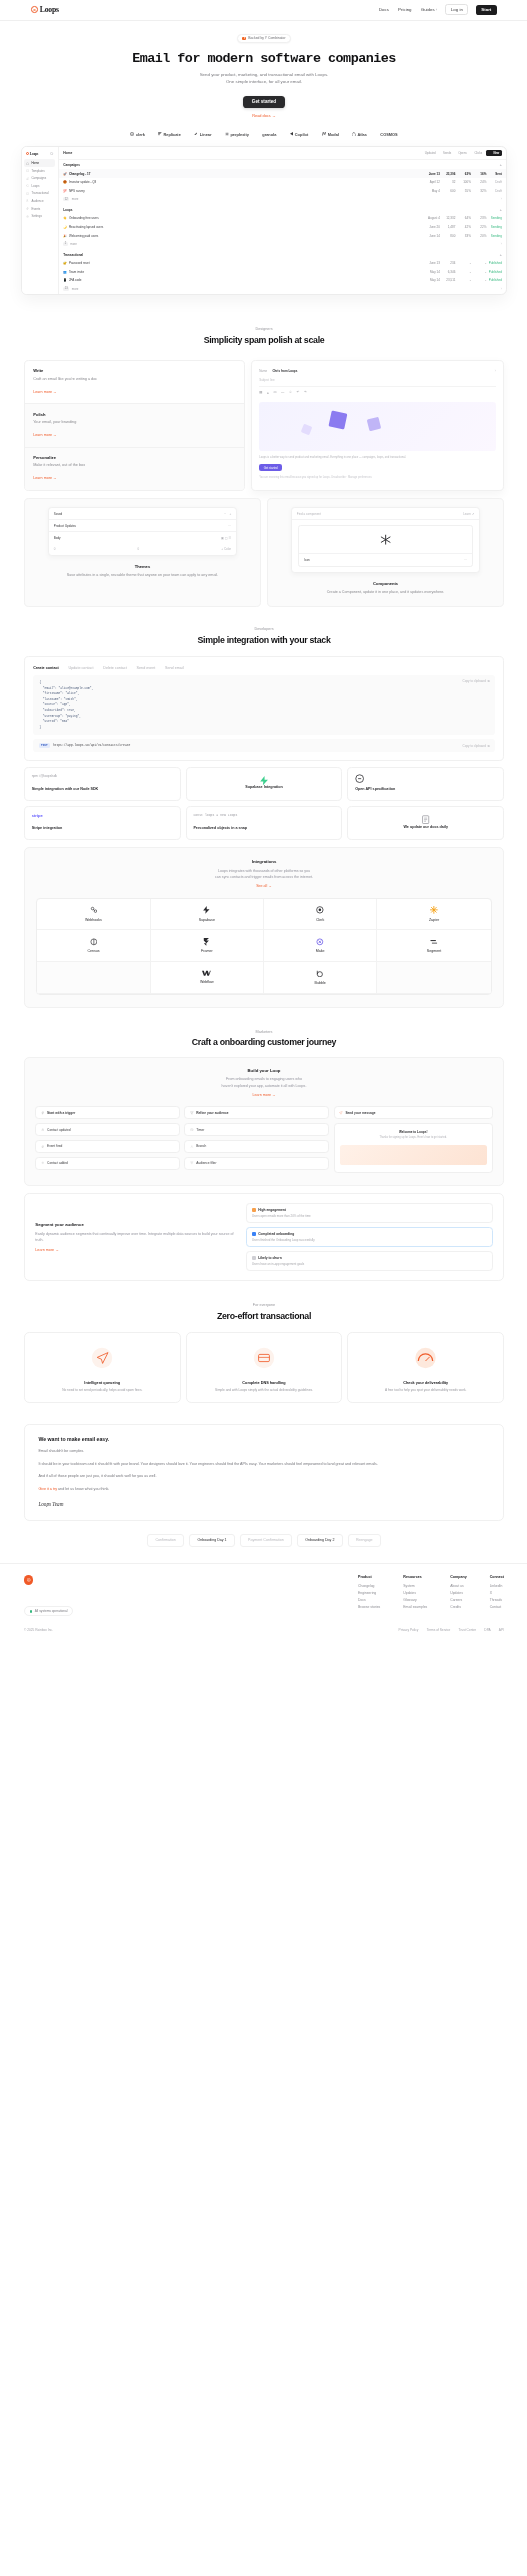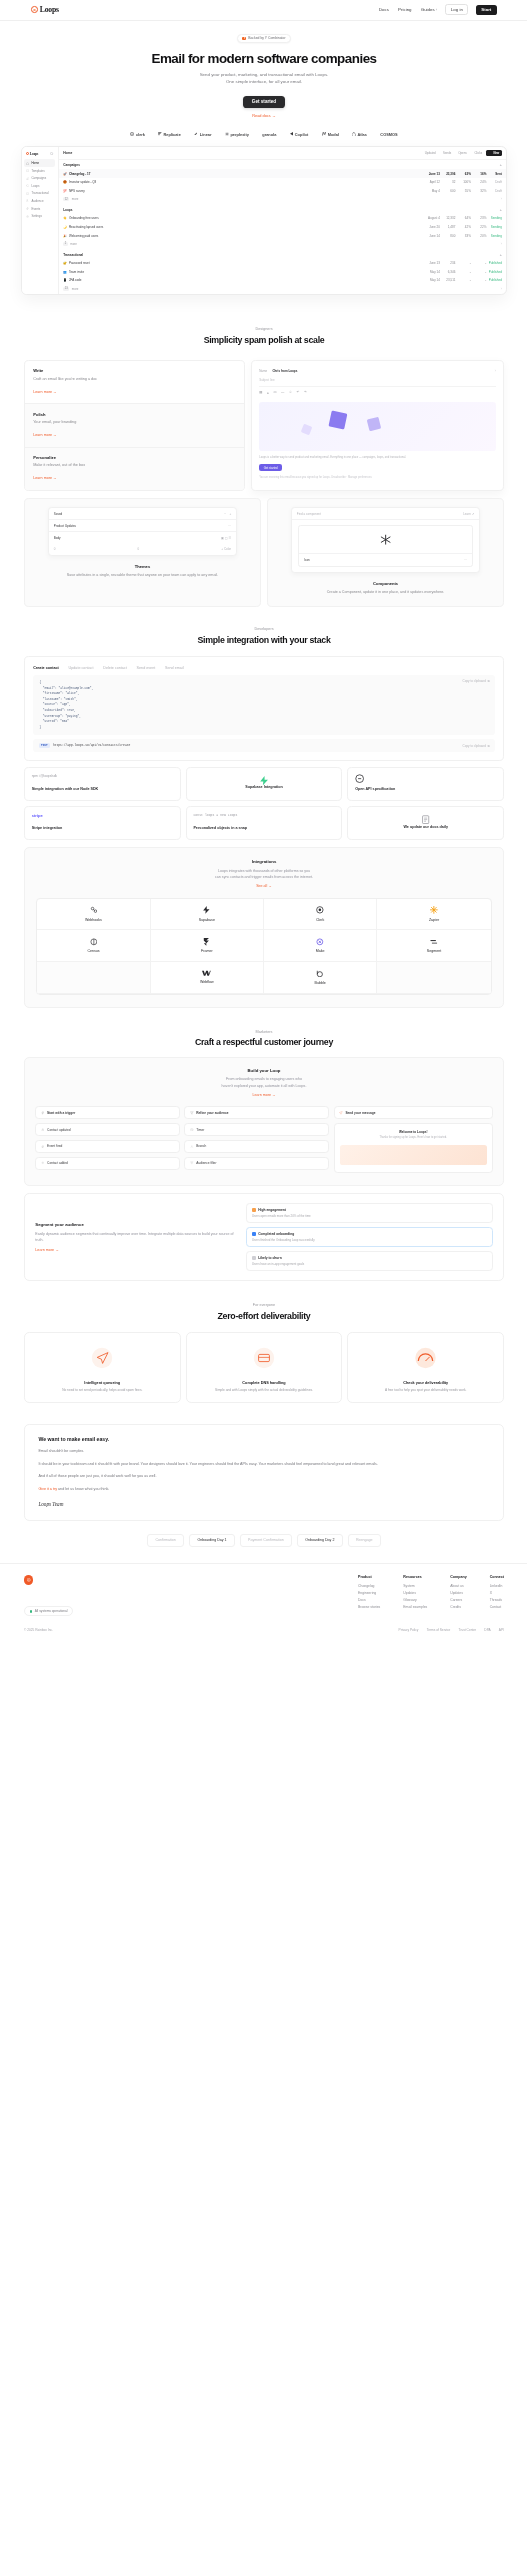--- a/index.html
+++ b/index.html
@@ -22,21 +22,21 @@
   .nav-start { background:#1c1c1e; color:#fff; border-radius:2.6px; padding:2.6px 5.7px; font-size:4.4px; font-weight:600;}
   .chev { font-size:3.6px; color:#9a9a9d; }
 
   
   .hero { text-align:center; padding:11.3px 0 0; }
   .yc-badge { display:inline-flex; align-items:center; gap:2.1px; background:#fff;
       border:0.5px solid #f0f0f0; border-radius:10.3px; padding:1.5px 4.6px; font-size:3.4px; color:#6d6d72;
       box-shadow:0 0.5px 1.5px rgba(0,0,0,.05); }
   .yc-dot { width:3.6px;height:3.6px;border-radius:1px;background:#f26522;color:#fff;font-size:2.6px;
       display:flex;align-items:center;justify-content:center;font-weight:700;}
-  h1.hero-title { font-size:13.4px; letter-spacing:-0.5px; font-weight:700; margin:8.2px 0 4.6px; color:#111113;}
+  h1.hero-title { font-size:13.4px; letter-spacing:-0.5px; font-weight:700; margin:8.2px 0 4.6px; color:#111113;font-family:Liberation Mono, monospace;}
   .hero-sub { font-size:4.4px; color:#77777c; line-height:1.65; }
   .hero-cta { margin-top:10.3px; }
   .btn-dark { display:inline-block; background:#2a2a2c; color:#fff; border-radius:3.6px;
       padding:3.6px 8.8px; font-size:4.6px; font-weight:600; box-shadow:0 1px 3.1px rgba(0,0,0,.18);}
   .read-docs { display:block; margin-top:5.7px; font-size:3.9px; color:#f05a28; }
 
   
   .logos { display:flex; align-items:center; justify-content:center; gap:13.4px;
       padding:13.4px 0 9.3px; flex-wrap:nowrap; }
   .logo { display:flex; align-items:center; gap:1.5px; font-size:3.9px; color:#1b1b1d; font-weight:600; opacity:.85;}
@@ -762,21 +762,21 @@
           </svg>
         <span>Bubble</span>
         </div>
       <div class="int-cell empty"></div>
     </div>
   </div>
 </div>
 
 <div class="mk">
   <div class="sec-eyebrow">Marketers</div>
-  <h2 class="sec-title">Craft a respectful customer journey</h2>
+  <h2 class="sec-title">Craft a onboarding customer journey</h2>
 
   <div class="mk-card">
     <h3>Build your Loop</h3>
     <p>From onboarding emails to engaging users who</p>
     <p>haven't explored your app, automate it all with Loops.</p>
     <a class="see" style="font-size:3.6px;color:#f05a28;display:inline-block;margin-top:4.1px;">Learn more →</a>
 
     <div class="mk-flow">
       <div>
         <div class="flow-box head">
@@ -877,21 +877,21 @@
           <span>Likely to churn</span>
           </div>
         <div class="ss">Users have an in-app engagement goals</div>
       </div>
     </div>
   </div>
 </div>
 
 <div class="del">
   <div class="sec-eyebrow">For everyone</div>
-  <h2 class="sec-title">Zero-effort deliverability</h2>
+  <h2 class="sec-title">Zero-effort transactional</h2>
   <div class="del-grid">
     <div class="del-card">
       <div class="del-art">
         <svg width="24" height="24" viewBox="0 0 40 40">
           <circle cx="20" cy="20" r="17" fill="#fdf2ec"></circle>
             <path d="M30 11L12 19l7 3 2 7z" fill="none" stroke="#f05a28" stroke-width="1.4"></path>
           </svg>
       </div>
       <h3>Intelligent queueing</h3>
       <p>No need to set send periodically, helps avoid spam fines.</p>

